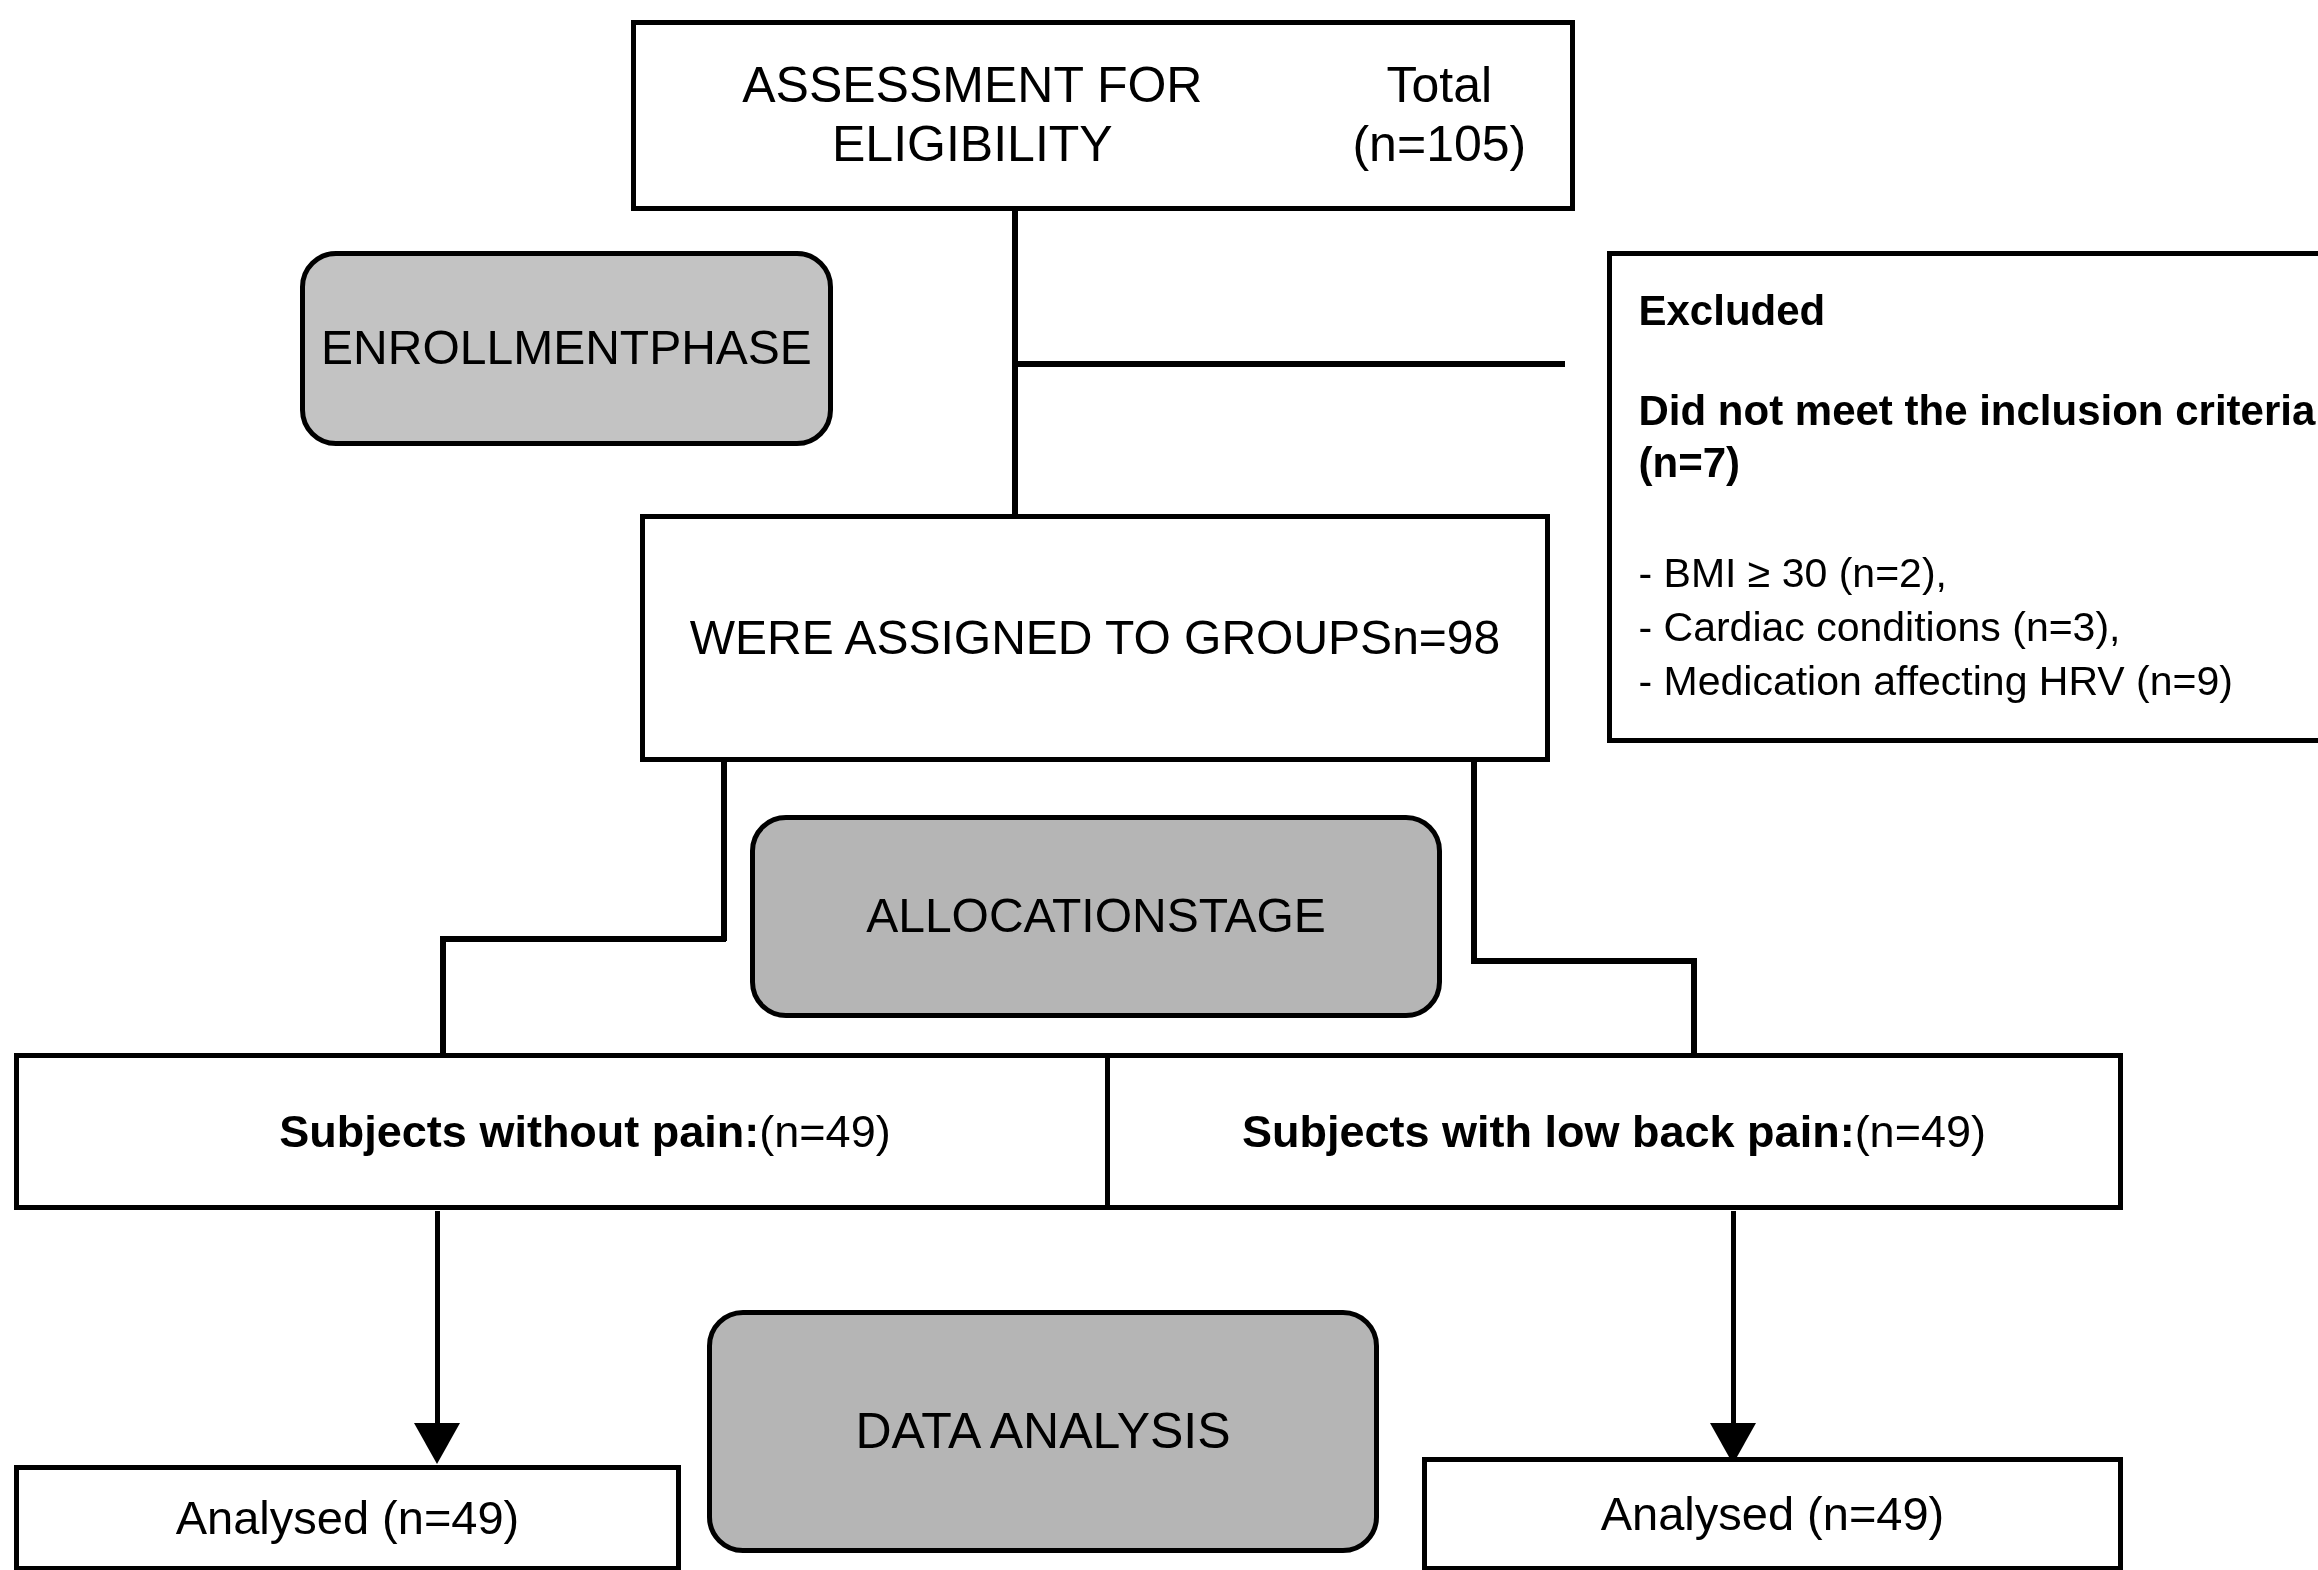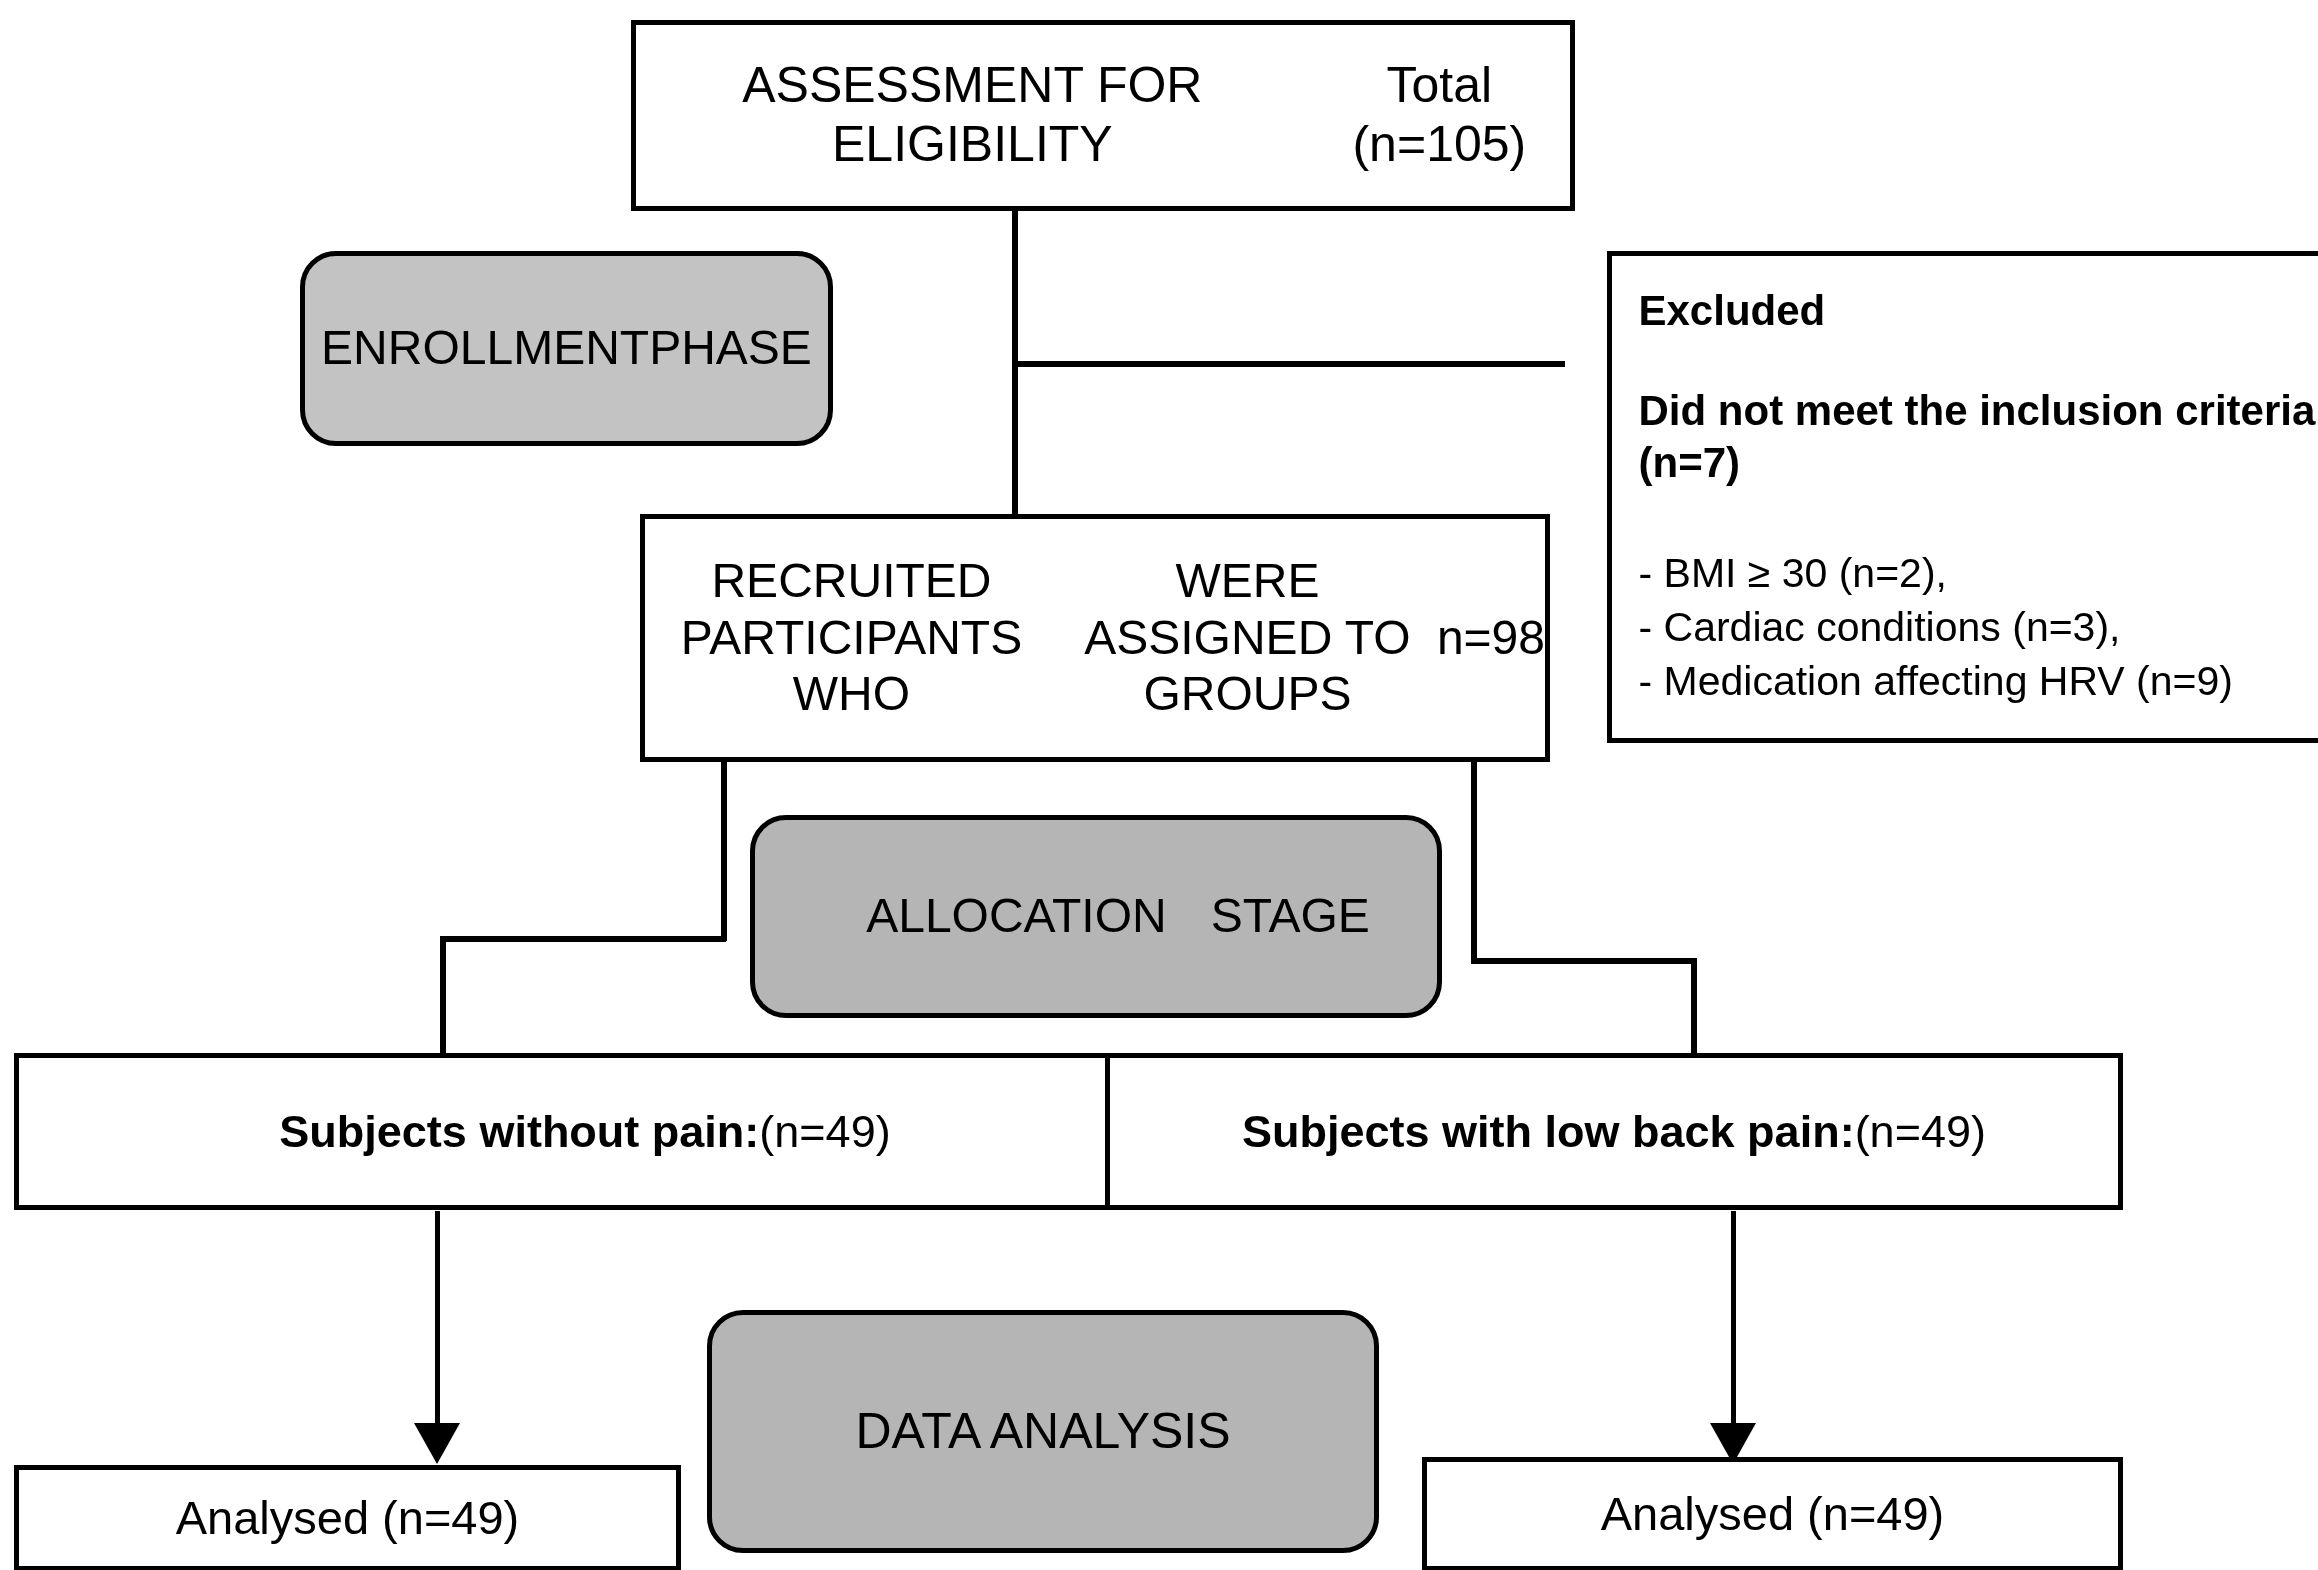--- a/index.html
+++ b/index.html
@@ -73,21 +73,21 @@
   
   #recruited-box {
     left: 640px; top: 514px; width: 910px; height: 248px;
   }
   #recruited-box div { font-size: 48px; }
 
   
   #allocation-stage {
     left: 750px; top: 815px; width: 692px; height: 203px;
   }
-  #allocation-stage div { font-size: 48px; margin-left: 44px; }
+  #allocation-stage div { font-size: 48px; }
 
   
   #group-left-box {
     left: 14px; top: 1053px; width: 1142px; height: 157px;
   }
   #group-right-box {
     left: 1105px; top: 1053px; width: 1018px; height: 157px;
   }
   .group-title { font-size: 45px; font-weight: bold; }
   .group-n { font-size: 45px; }
@@ -157,21 +157,20 @@
     <div class="ex-title">Excluded</div>
     <div class="ex-sub">Did not meet the inclusion criteria (n=7)</div>
     <div class="ex-list">
       <div>- BMI ≥ 30 (n=2),</div>
       <div>- Cardiac conditions (n=3),</div>
       <div>- Medication affecting HRV (n=9)</div>
     </div>
   </div>
 
   <div class="node rect" id="recruited-box">
-    <div>RECRUITED PARTICIPANTS WHO</div>
     <div>WERE ASSIGNED TO GROUPS</div>
     <div>n=98</div>
   </div>
 
   <div class="node stage stage-dark" id="allocation-stage">
     <div>ALLOCATION</div>
     <div>STAGE</div>
   </div>
 
   <div class="node rect" id="group-left-box">

